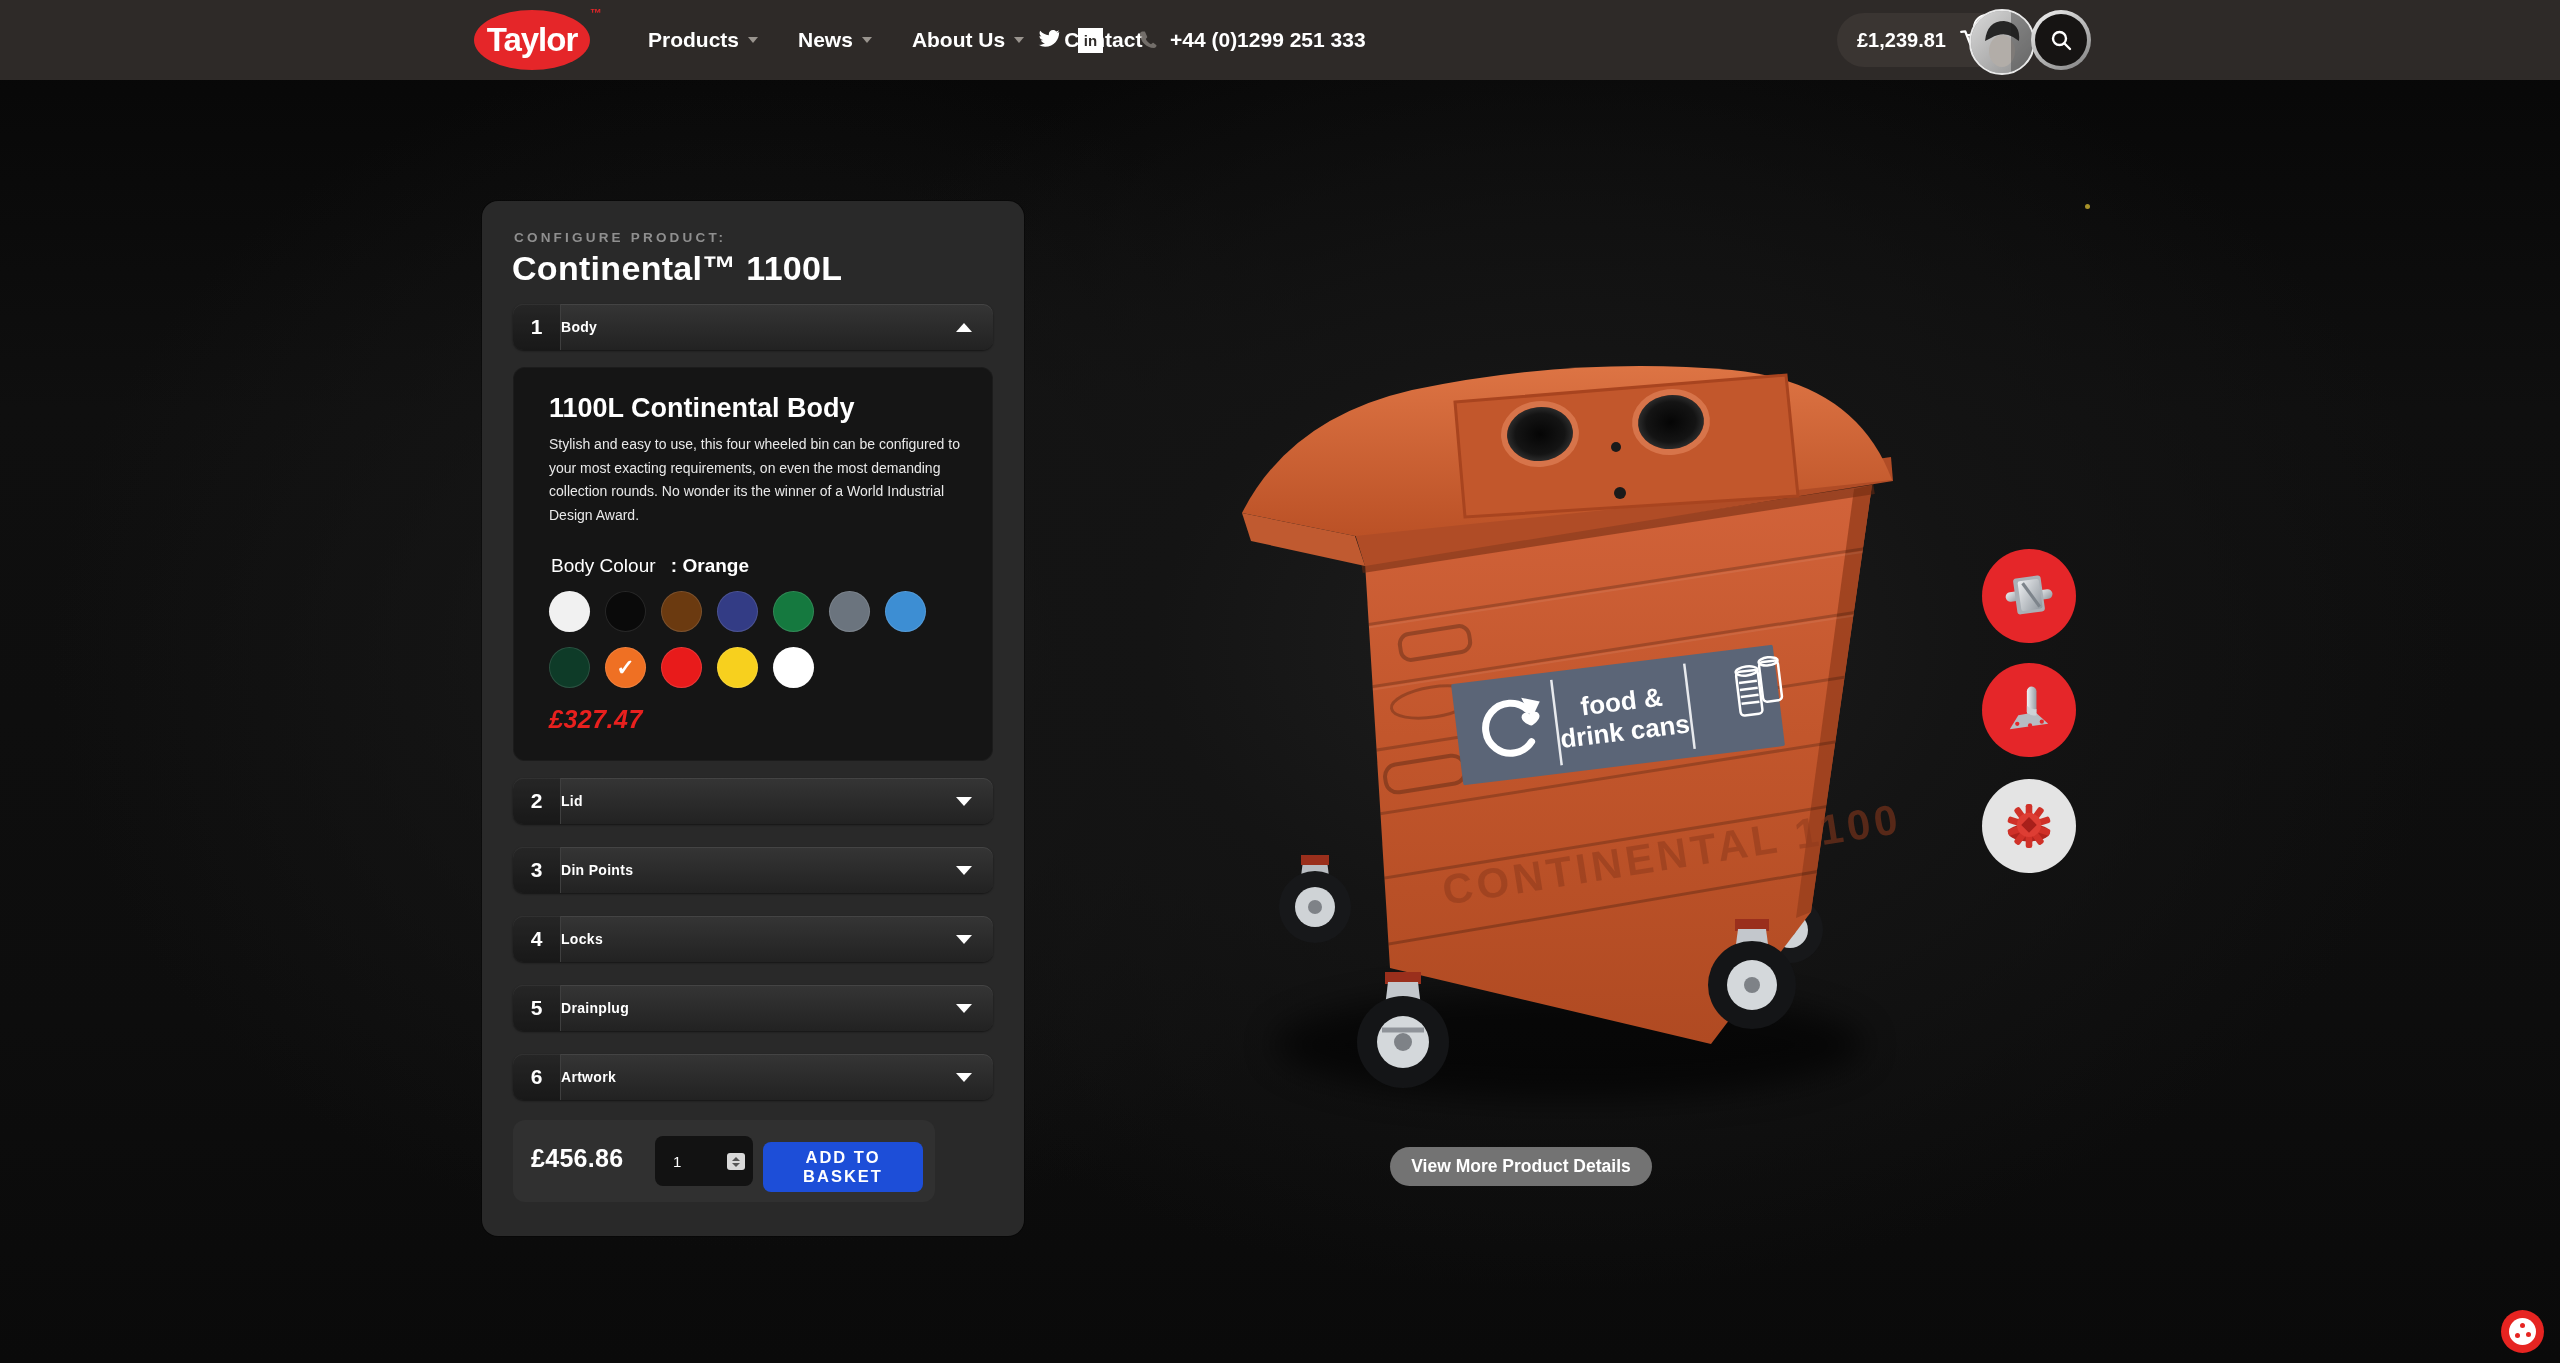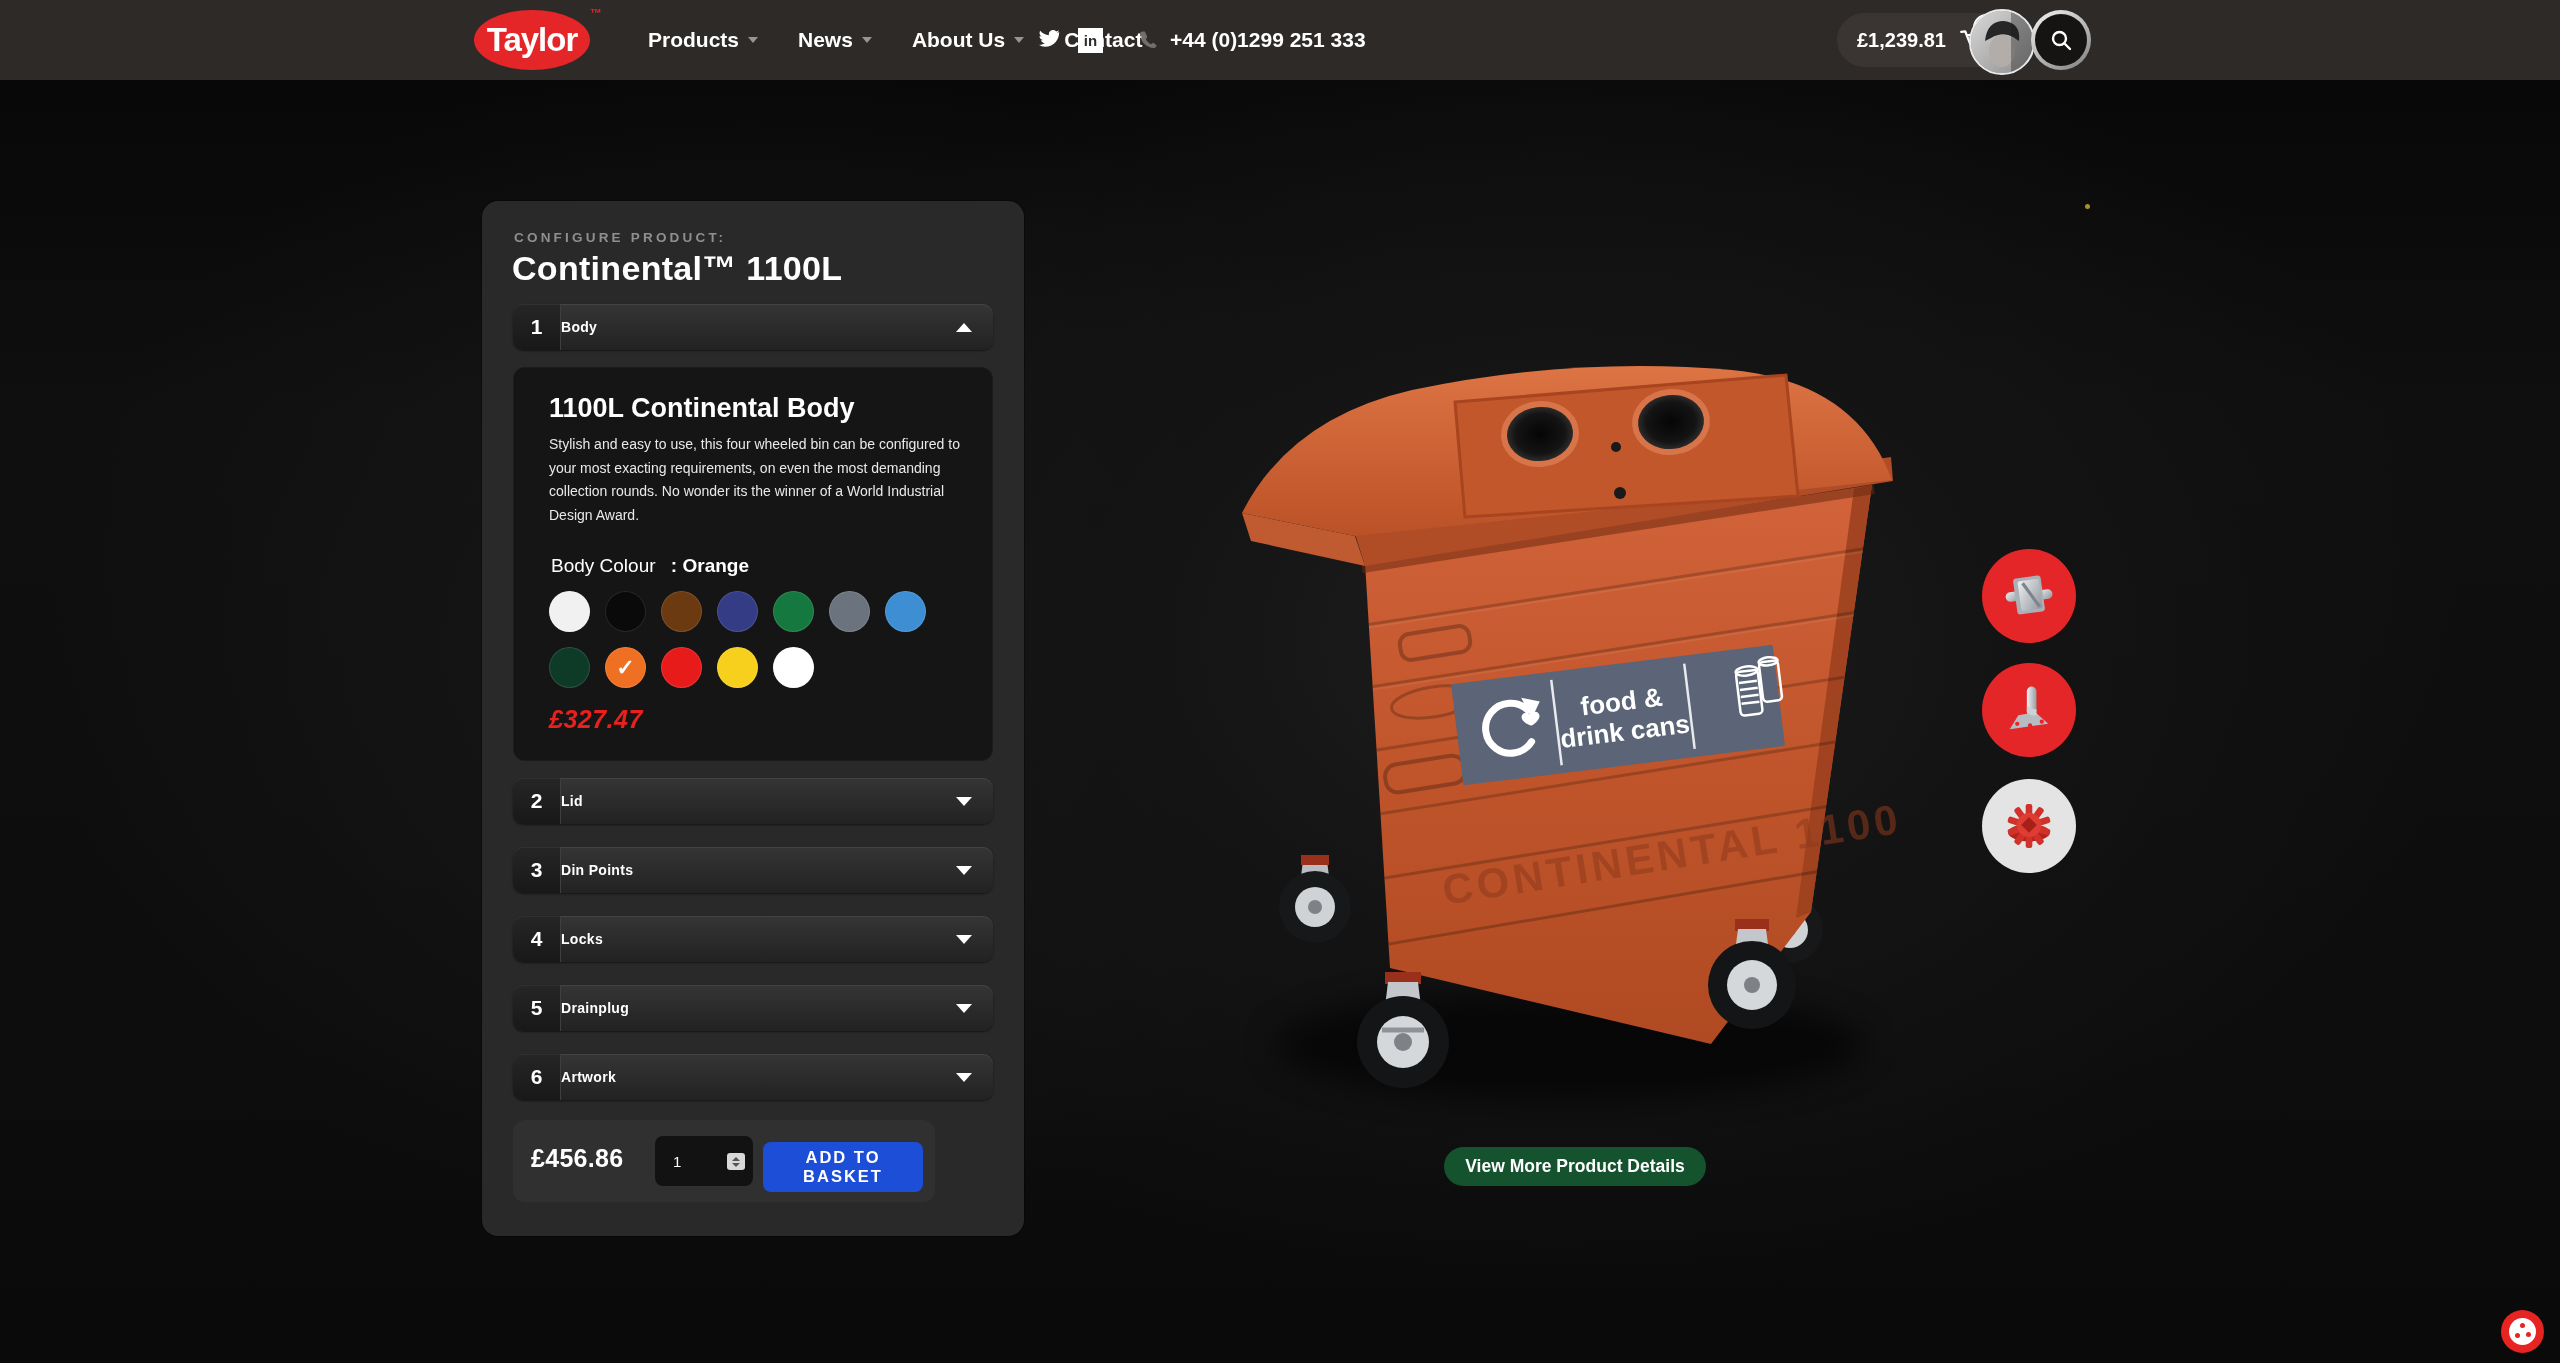--- a/index.html
+++ b/index.html
@@ -71,21 +71,21 @@
     display:flex;flex-direction:column;align-items:center;justify-content:center;gap:2px;cursor:pointer;}
   .sp-up{width:0;height:0;border-left:4px solid transparent;border-right:4px solid transparent;border-bottom:4px solid #555;}
   .sp-dn{width:0;height:0;border-left:4px solid transparent;border-right:4px solid transparent;border-top:4px solid #555;}
   .atb{position:absolute;left:250px;top:22px;width:160px;height:50px;background:#1d4ed8;border:none;border-radius:8px;
     color:#fff;font-family:"Liberation Sans",sans-serif;font-size:16.5px;font-weight:700;letter-spacing:2px;cursor:pointer;}
   
   .bin-svg{position:absolute;left:1150px;top:330px;width:800px;height:800px;}
   .opt-btn{position:absolute;left:1982px;width:94px;height:94px;border-radius:50%;display:flex;align-items:center;justify-content:center;cursor:pointer;}
   .opt-red{background:#e52629;}
   .opt-grey{background:#e4e4e4;}
-  .view-more{position:absolute;left:1444px;top:1147px;width:262px;height:39px;border-radius:20px;background:#14532d;
+  .view-more{position:absolute;left:1390px;top:1147px;width:262px;height:39px;border-radius:20px;background:#737373;
     border:none;color:#fff;font-family:"Liberation Sans",sans-serif;font-size:17.5px;font-weight:700;cursor:pointer;}
   .cookie-btn{position:absolute;left:2501px;top:1310px;width:43px;height:43px;border-radius:50%;background:#e62421;
     display:flex;align-items:center;justify-content:center;cursor:pointer;}
   .cookie{width:27px;height:27px;border-radius:50%;background:#fff;position:relative;}
   .cookie i{position:absolute;width:5px;height:5px;border-radius:50%;background:#e62421;}
   .cookie i:nth-child(1){left:11px;top:5px;} .cookie i:nth-child(2){left:6px;top:15px;} .cookie i:nth-child(3){left:17px;top:14px;}
   .speck{position:absolute;left:2085px;top:204px;width:5px;height:5px;border-radius:50%;background:#b8a12c;opacity:.9;}
 </style>
 </head>
 <body>

